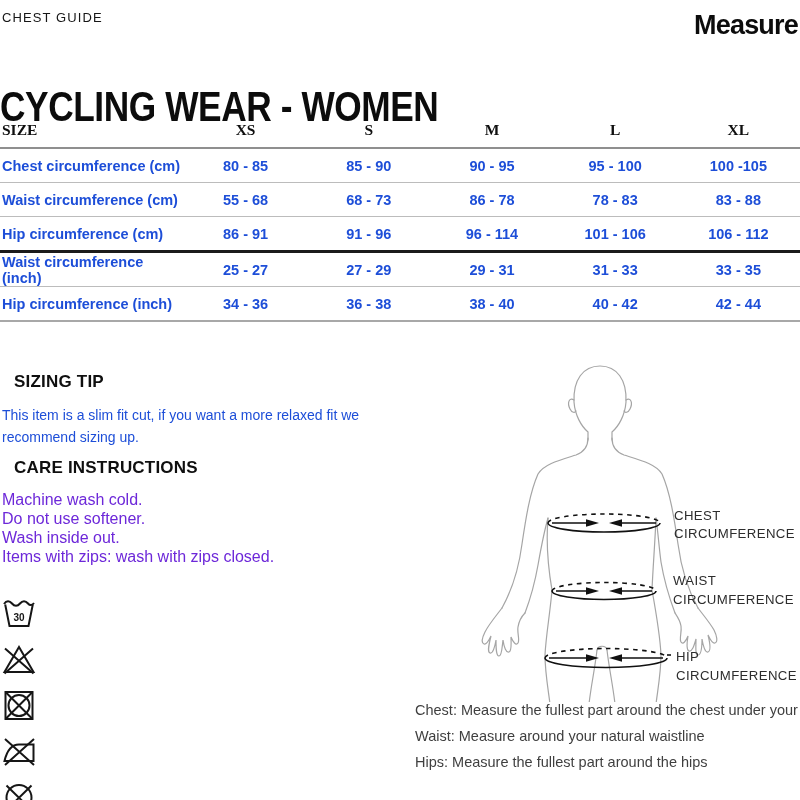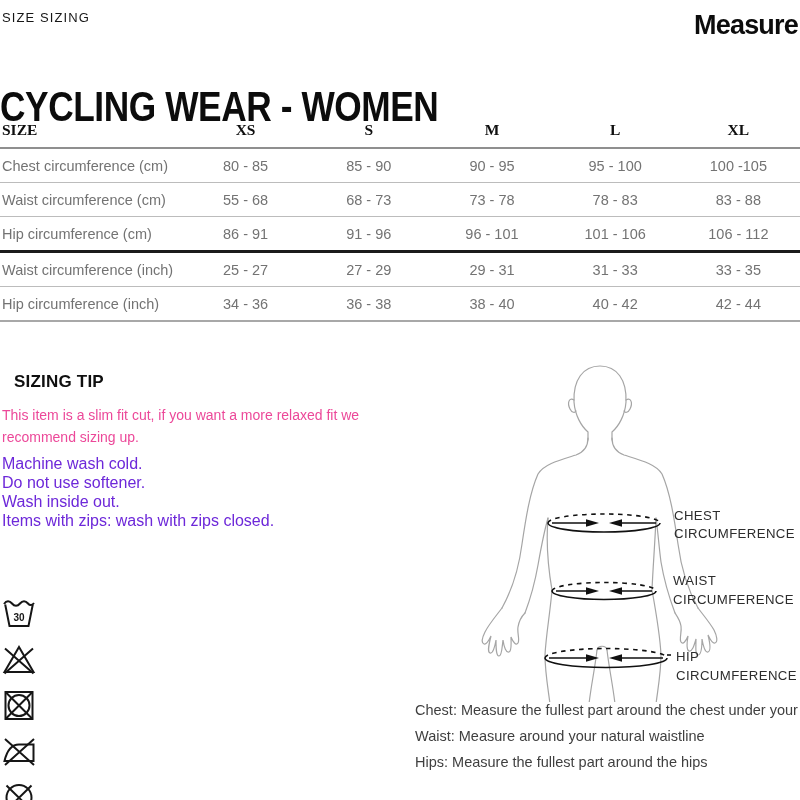--- a/index.html
+++ b/index.html
@@ -9,48 +9,48 @@
   .eyebrow{position:absolute;left:2px;top:10px;font-size:13px;font-weight:500;
            letter-spacing:1.1px;color:#161616;}
   .logo{position:absolute;right:2px;top:10px;font-size:27px;font-weight:800;
         letter-spacing:-0.8px;color:#0c0c0c;}
   .title{position:absolute;left:0;top:53px;font-size:43px;font-weight:800;color:#0c0c0c;
          letter-spacing:-0.5px;white-space:nowrap;transform:scaleX(0.82);transform-origin:left center;}
   
   .size-table{position:absolute;left:0;top:112px;width:800px;border-collapse:collapse;table-layout:fixed;}
   .size-table th{height:35px;font-size:15.5px;font-weight:800;color:#0f0f0f;text-align:center;
                  vertical-align:middle;border-bottom:2px solid #8f8f8f;padding:0;font-family:Liberation Serif, serif;}
-  .size-table td{height:33px;font-size:14.5px;color:#737373;text-align:center;
-                 vertical-align:middle;padding:0;}
+  .size-table td{height:33px;font-size:14.5px;color:#1d4ed8;text-align:center;
+                 vertical-align:middle;padding:0;font-weight:bold;}
   .size-table .c0{width:182px;text-align:left;padding-left:2px;}
   .size-table tr.sep-light td{border-bottom:1px solid #bcbcbc;}
   .size-table tr.sep-dark td{border-bottom:3px solid #1b1b1b;}
   .size-table tr.sep-end td{border-bottom:2px solid #a8a8a8;}
   
   .section-heading{font-size:17px;font-weight:800;color:#0f0f0f;letter-spacing:0.2px;margin:12px;}
   .sizing-tip{position:absolute;left:2px;top:360px;width:390px;}
-  .sizing-tip p{margin:7px 0 0;font-size:14px;line-height:22px;color:#ec4899;}
+  .sizing-tip p{margin:7px 0 0;font-size:14px;line-height:22px;color:#1d4ed8;}
   .care{position:absolute;left:2px;top:446px;width:430px;}
   .care-lines{margin-top:8px;}
   .care-line{font-size:16px;line-height:19px;color:#6d28d9;}
   .care-icons{position:absolute;left:2px;top:595px;display:flex;gap:10px;align-items:flex-start;flex-direction:column;}
   .care-icons svg{display:block;}
   
   .figure-wrap{position:absolute;left:438px;top:350px;width:362px;height:352px;}
   .fig-label{font-size:13.2px;letter-spacing:0.4px;font-weight:500;fill:#2d2d2d;}
   
   .notes{position:absolute;left:415px;top:699px;width:420px;}
   .notes p{margin:0 0 4px;font-size:14.5px;line-height:22px;color:#3f3f3f;}
 </style>
 </head>
 <body>
 
 <div class="page">
 
-  <div class="eyebrow">SIZE SIZING</div>
+  <div class="eyebrow">CHEST GUIDE</div>
   <div class="logo">Measure</div>
   <h1 class="title">CYCLING WEAR - WOMEN</h1>
 
   <table class="size-table">
     <thead>
       <tr>
         <th class="c0">SIZE</th>
         <th>XS</th>
         <th>S</th>
         <th>M</th>
@@ -64,29 +64,29 @@
         <td>80 - 85</td>
         <td>85 - 90</td>
         <td>90 - 95</td>
         <td>95 - 100</td>
         <td>100 -105</td>
       </tr>
       <tr class="sep-light">
         <td class="c0">Waist circumference (cm)</td>
         <td>55 - 68</td>
         <td>68 - 73</td>
-        <td>73 - 78</td>
+        <td>86 - 78</td>
         <td>78 - 83</td>
         <td>83 - 88</td>
       </tr>
       <tr class="sep-dark">
         <td class="c0">Hip circumference (cm)</td>
         <td>86 - 91</td>
         <td>91 - 96</td>
-        <td>96 - 101</td>
+        <td>96 - 114</td>
         <td>101 - 106</td>
         <td>106 - 112</td>
       </tr>
       <tr class="sep-light">
         <td class="c0">Waist circumference (inch)</td>
         <td>25 - 27</td>
         <td>27 - 29</td>
         <td>29 - 31</td>
         <td>31 - 33</td>
         <td>33 - 35</td>
@@ -101,20 +101,21 @@
       </tr>
     </tbody>
   </table>
 
   <div class="sizing-tip">
     <h2 class="section-heading">SIZING TIP</h2>
     <p>This item is a slim fit cut, if you want a more relaxed fit we recommend sizing up.</p>
   </div>
 
   <div class="care">
+    <h2 class="section-heading">CARE INSTRUCTIONS</h2>
     <div class="care-lines">
       <div class="care-line">Machine wash cold.</div>
       <div class="care-line">Do not use softener.</div>
       <div class="care-line">Wash inside out.</div>
       <div class="care-line">Items with zips: wash with zips closed.</div>
     </div>
   </div>
 
   <div class="care-icons">
     <svg width="34" height="36" viewBox="0 0 34 36" stroke="#161616" stroke-width="2" fill="none">

